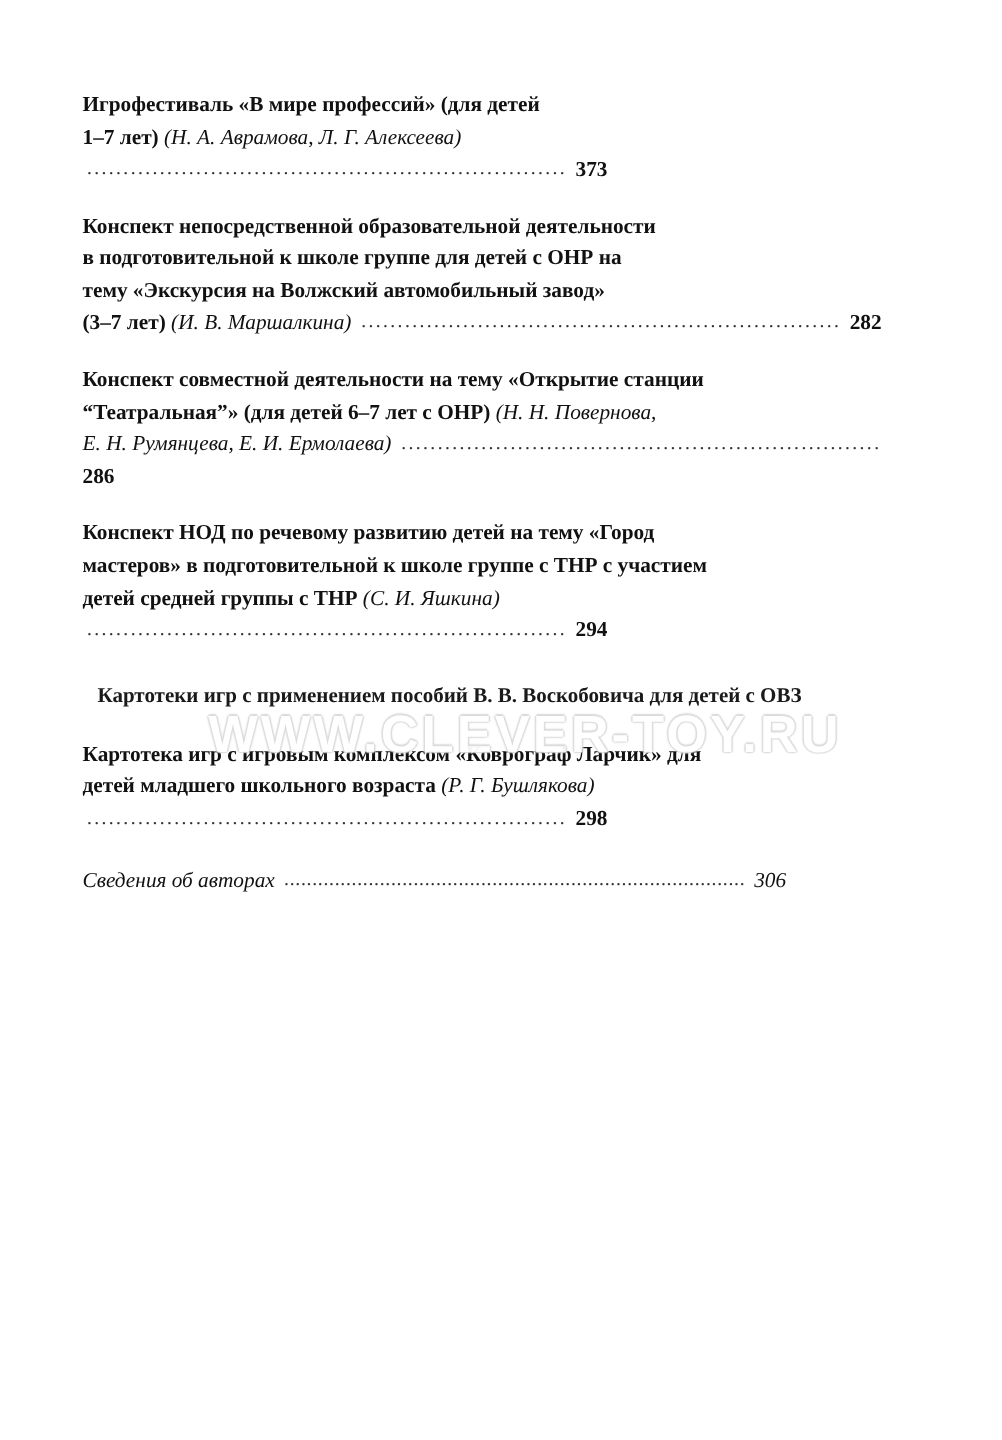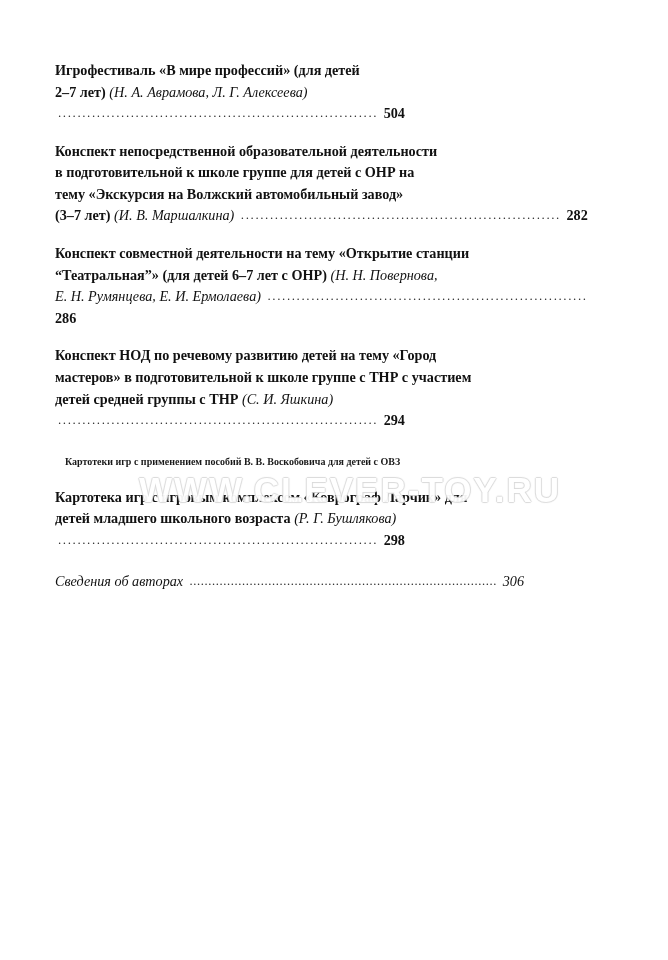--- a/index.html
+++ b/index.html
@@ -69,21 +69,21 @@
   }
   .pagenum {
     flex: 0 0 auto;
     font-weight: bold;
     font-size: 14.2px;
     text-align: right;
     min-width: 28px;
   }
   .section-head {
     font-weight: bold;
-    font-size: 10px;
+    font-size: 14px;
     margin: 22px 0 18px 10px;
     line-height: 1.5;
   }
   .authors-entry {
     margin-top: 20px;
     font-style: italic;
     font-size: 14.2px;
   }
   .authors-entry .pagenum {
     font-style: italic;
@@ -116,24 +116,24 @@
 </head>
 <body>
 
 <div class="page">
 
   <div class="toc">
 
     <div class="entry">
       <span class="line ttl">Игрофестиваль «В мире профессий» (для детей</span>
       <span class="line last-line">
-        <span class="txt ttl">2–7 лет)</span>
+        <span class="txt ttl">1–7 лет)</span>
         <span class="txt auth"> (Н. А. Аврамова, Л. Г. Алексеева)</span>
         <span class="leader">..................................................................</span>
-        <span class="pagenum">504</span>
+        <span class="pagenum">373</span>
       </span>
     </div>
 
     <div class="entry">
       <span class="line ttl">Конспект непосредственной образовательной деятельности</span>
       <span class="line ttl">в подготовительной к школе группе для детей с ОНР на</span>
       <span class="line ttl">тему «Экскурсия на Волжский автомобильный завод»</span>
       <span class="line last-line">
         <span class="txt ttl">(3–7 лет)</span>
         <span class="txt auth"> (И. В. Маршалкина)</span>

